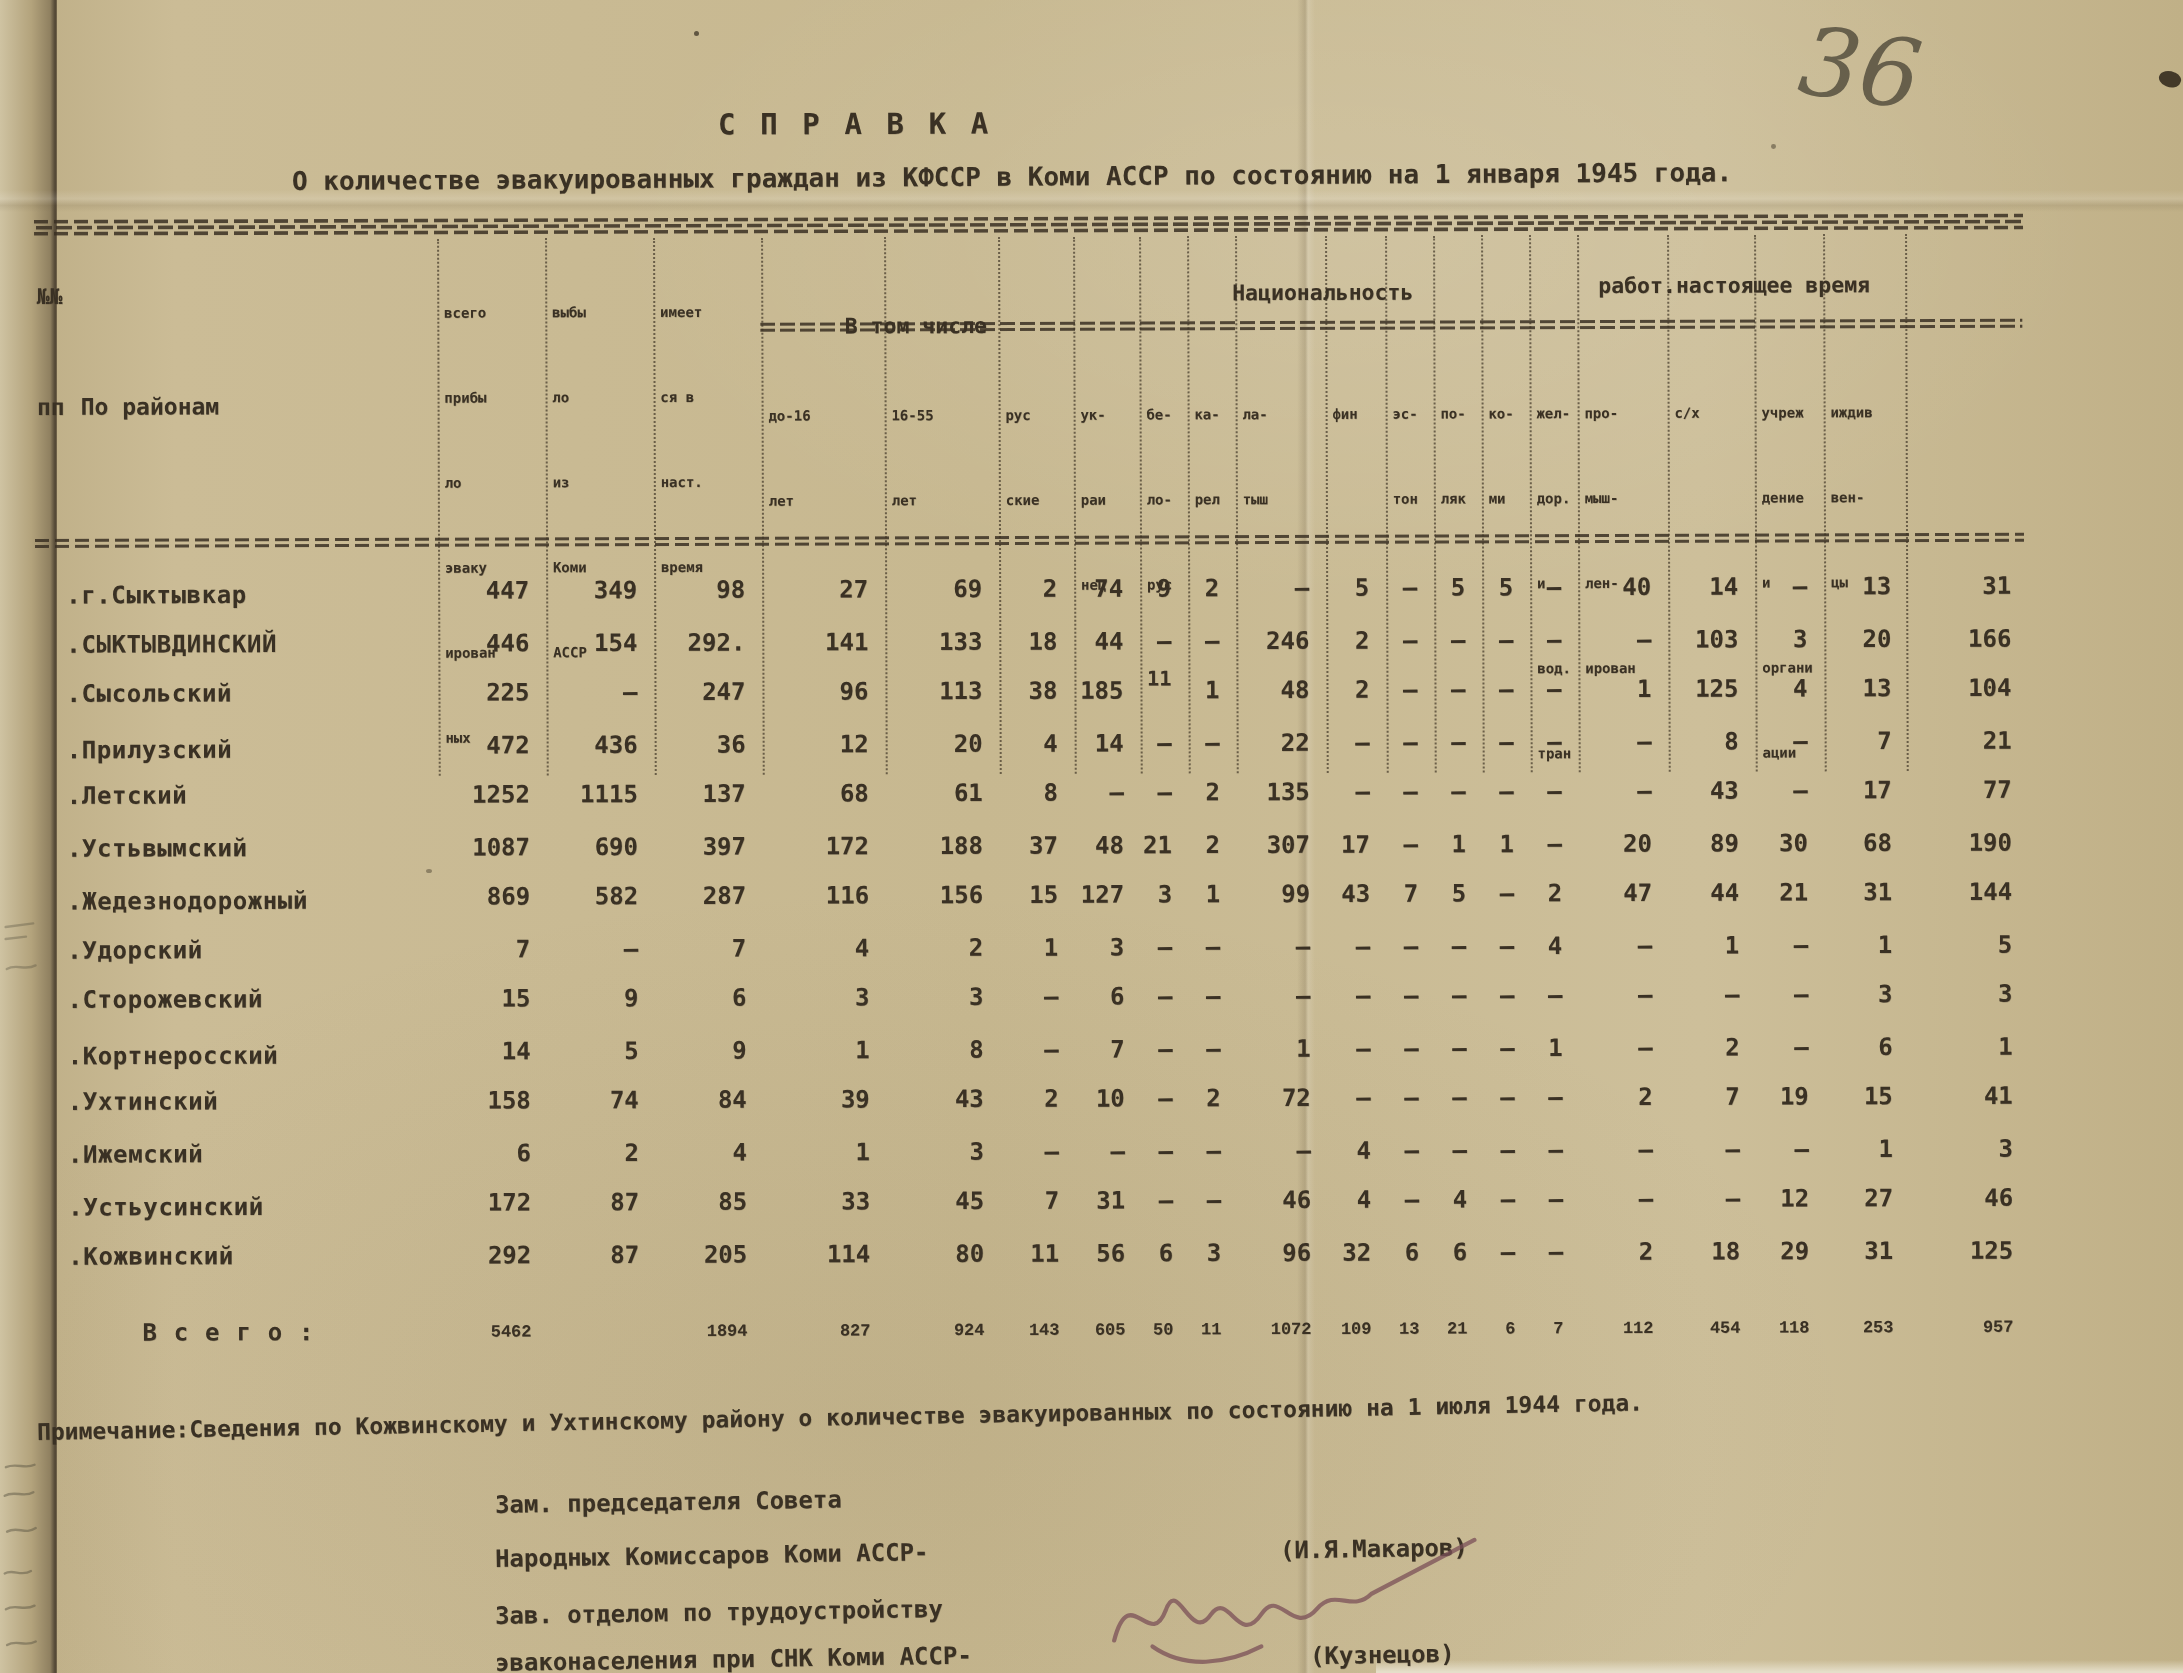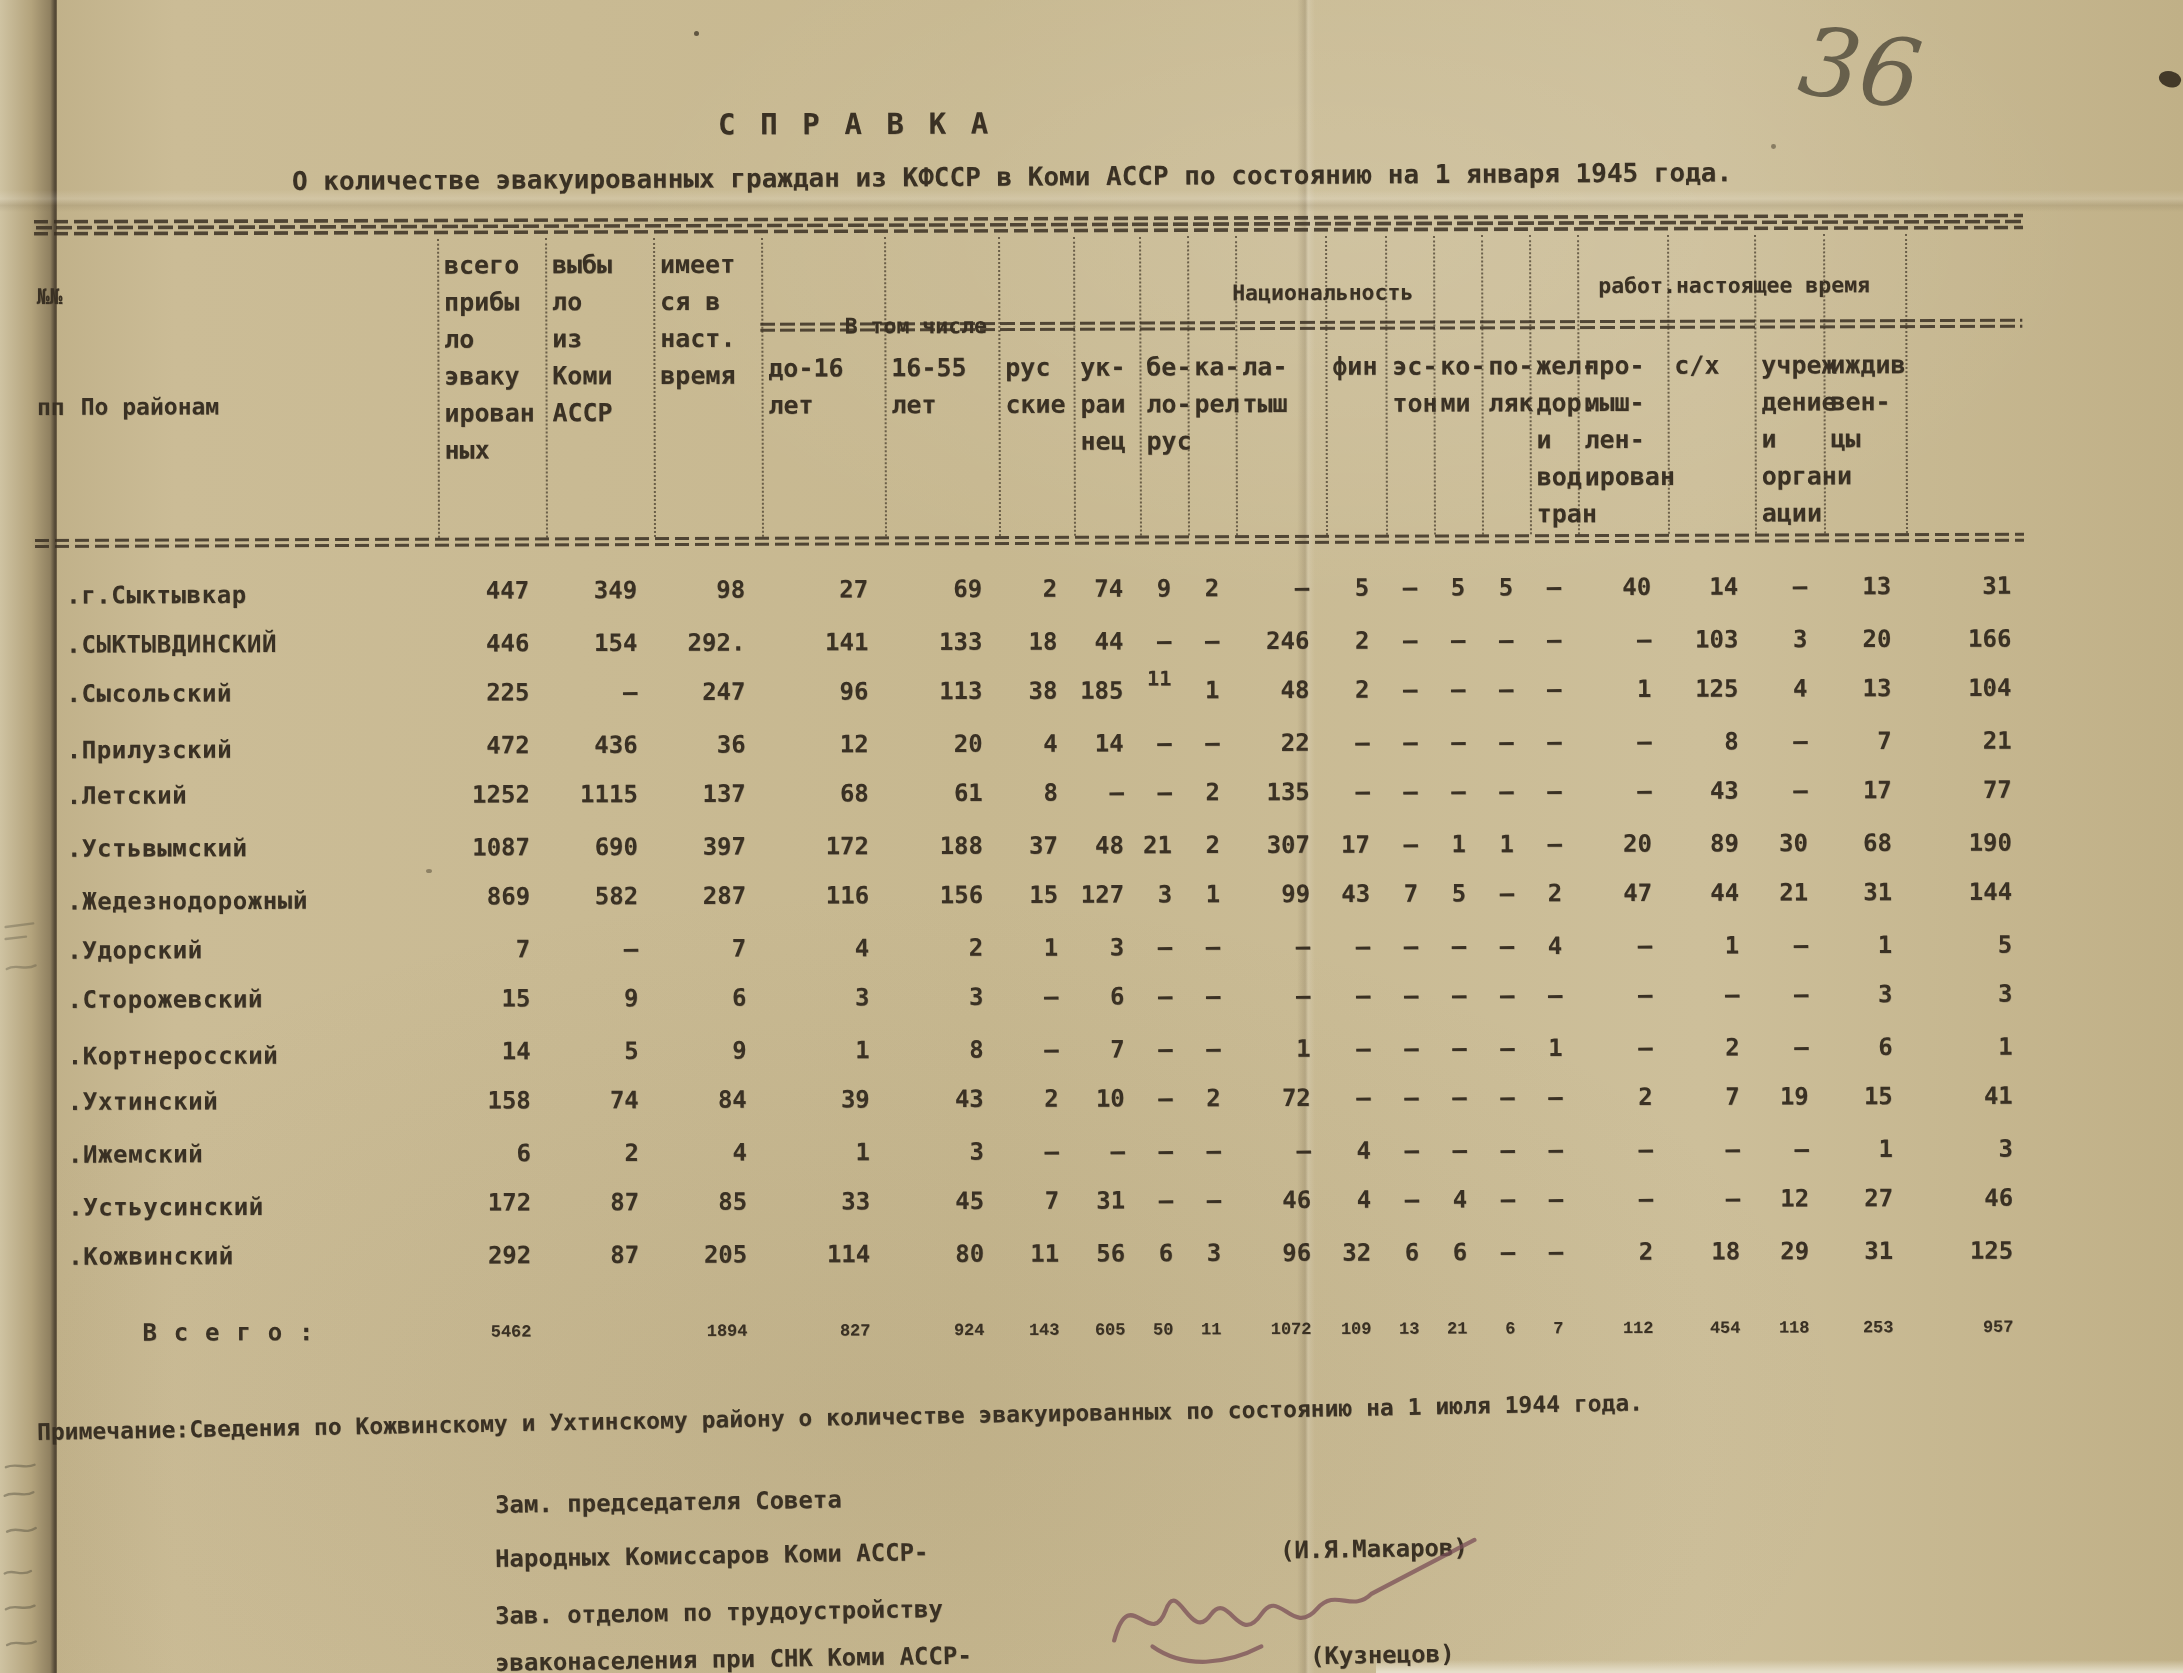--- a/index.html
+++ b/index.html
@@ -46,22 +46,22 @@
       repeating-linear-gradient(90deg,currentColor 0 14.4px,transparent 14.4px 20px) 0 0/100% 3.6px no-repeat,
       repeating-linear-gradient(90deg,currentColor 0 15.6px,transparent 15.6px 20.3px) 2.4px 6px/100% 3.6px no-repeat,
       repeating-linear-gradient(90deg,currentColor 0 14.4px,transparent 14.4px 20px) 0 12px/100% 3.6px no-repeat;}
   .theadwrap{position:relative;margin-top:4.8px;}
   .thead{display:grid;grid-template-columns:var(--cols);height:299px;position:relative;}
   .hname{position:relative;}
   .hname .nn{position:absolute;left:2.4px;top:44px;font-size:21.5px;}
   .hname .pprow{position:absolute;left:2.4px;top:154px;font-size:23px;display:flex;gap:16px;}
   .hcell{border-left:2.4px dotted rgba(60,50,36,.68);overflow:visible;}
   .hcell:last-child{border-right:2.4px dotted rgba(60,50,36,.68);}
-  .hcell .frag{font-size:25px;line-height:37px;padding-left:4.8px;white-space:nowrap;
-    color:#3a3124;font-weight:700;text-shadow:0.4px 0.5px 0.5px rgba(58,49,38,.3);}
+  .hcell .frag{font-size:14px;line-height:37px;padding-left:4.8px;white-space:nowrap;
+    color:#3a3124;font-weight:700;text-shadow:0.4px 0.5px 0.5px rgba(58,49,38,.3);margin-top:48px;}
   .hcell.high{padding-top:7.2px;}
   .hcell.low{padding-top:112px;}
   .grp{position:absolute;top:44px;height:37px;font-size:21.5px;text-align:center;white-space:nowrap;}
   .grp.g1{left:726px;width:311px;margin-top:32px;}
   .grp.g2{left:1037px;width:503px;}
   .grp.g3{left:1540px;width:449px;text-align:left;padding-left:24px;top:38px;}
   .eqline.mid{position:absolute;left:726px;top:85px;width:1262px;}
 
   .tbody{margin-top:18px;}
   .trow{display:grid;grid-template-columns:var(--cols);height:51px;align-items:center;}
@@ -174,26 +174,26 @@
             <div class="frag">тыш</div>
           </div>
           <div class="hcell low">
             <div class="frag">фин</div>
           </div>
           <div class="hcell low">
             <div class="frag">эс-</div>
             <div class="frag">тон</div>
           </div>
           <div class="hcell low">
+            <div class="frag">по-</div>
+            <div class="frag">ляк</div>
+          </div>
+          <div class="hcell low">
             <div class="frag">ко-</div>
             <div class="frag">ми</div>
-          </div>
-          <div class="hcell low">
-            <div class="frag">по-</div>
-            <div class="frag">ляк</div>
           </div>
           <div class="hcell low">
             <div class="frag">жел-</div>
             <div class="frag">дор.</div>
             <div class="frag">и</div>
             <div class="frag">вод.</div>
             <div class="frag">тран</div>
           </div>
           <div class="hcell low">
             <div class="frag">про-</div>

